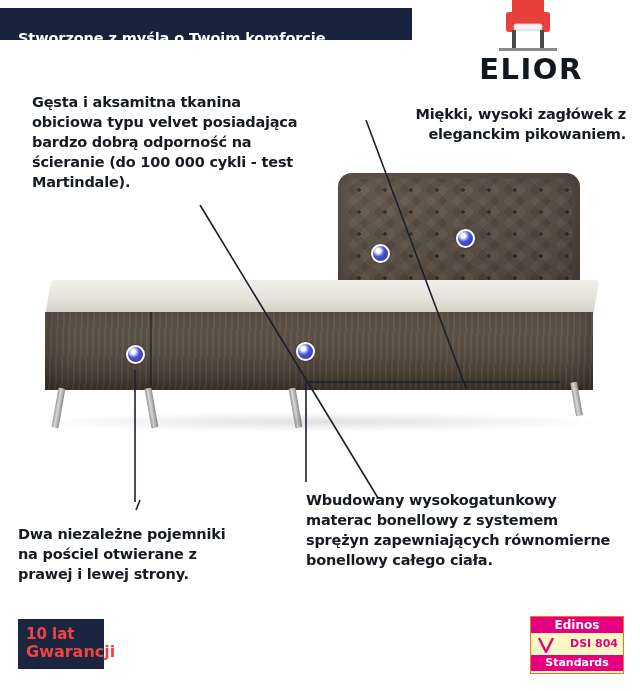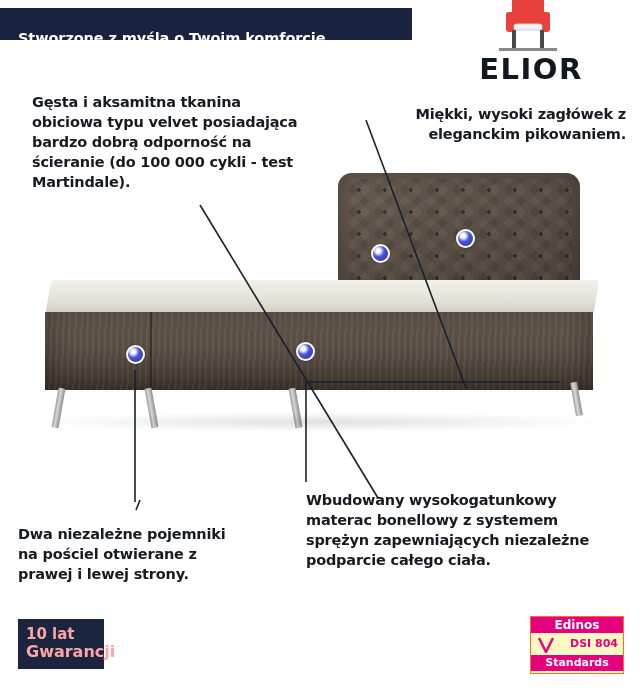--- a/index.html
+++ b/index.html
@@ -190,21 +190,21 @@
   .c-br { left: 306px; top: 490px; width: 318px; }
 
   
   .warranty {
     position: absolute;
     left: 18px;
     top: 619px;
     width: 86px;
     height: 50px;
     background: #1b2540;
-    color: #fca5a5;
+    color: #ef4444;
     display: flex;
     flex-direction: column;
     justify-content: center;
     padding-left: 8px;
     box-sizing: border-box;
   }
   .warranty .l1 { font-size: 15px; font-weight: bold; line-height: 1.15; }
   .warranty .l2 { font-size: 16px; font-weight: bold; line-height: 1.15; }
 
   .edinos {
@@ -308,21 +308,21 @@
   </svg>
 
   <div class="marker" style="left:126px; top:345px;"></div>
   <div class="marker" style="left:371px; top:244px;"></div>
   <div class="marker" style="left:456px; top:229px;"></div>
   <div class="marker" style="left:296px; top:342px;"></div>
 
   <div class="callout c-tl">Gęsta i aksamitna tkanina obiciowa typu velvet posiadająca bardzo dobrą odporność na ścieranie (do 100 000 cykli - test Martindale).</div>
   <div class="callout c-tr">Miękki, wysoki zagłówek z eleganckim pikowaniem.</div>
   <div class="callout c-bl">Dwa niezależne pojemniki na pościel otwierane z prawej i lewej strony.</div>
-  <div class="callout c-br">Wbudowany wysokogatunkowy materac bonellowy z systemem sprężyn zapewniających niezależne podparcie całego ciała.</div>
+  <div class="callout c-br">Wbudowany wysokogatunkowy materac bonellowy z systemem sprężyn zapewniających równomierne bonellowy całego ciała.</div>
 
   <div class="warranty">
     <span class="l1">10 lat</span>
     <span class="l2">Gwarancji</span>
   </div>
 
   <div class="edinos">
     <div class="top">Edinos</div>
     <div class="mid">
       <span class="check">

